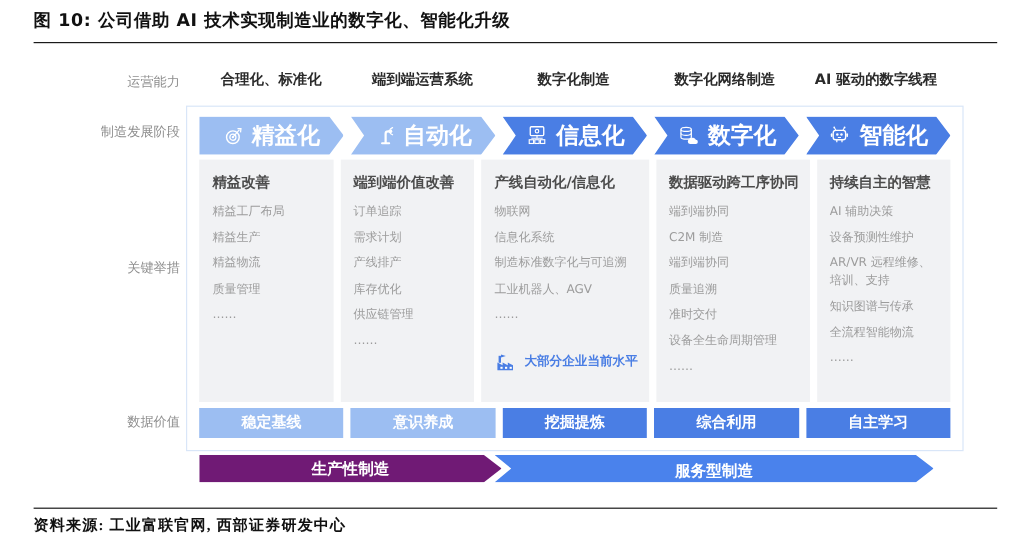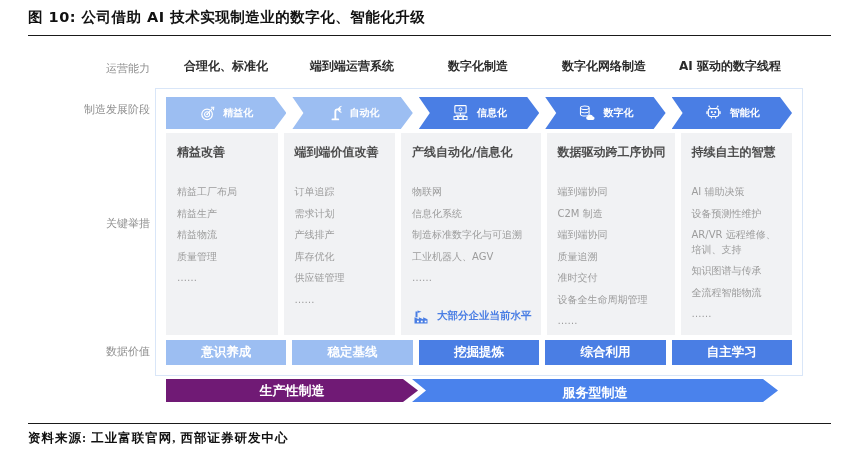--- a/index.html
+++ b/index.html
@@ -28,31 +28,31 @@
   .col-headers .chead{
     flex:1;text-align:center;font-size:12px;font-weight:bold;color:#2b2b2b;white-space:nowrap;
   }
   .board{
     position:absolute;left:155px;top:88px;width:626px;height:270px;
     border:1px solid #d9e6f8;background:#fff;padding:8px 10px;
   }
   .banners{display:flex;gap:6px;height:32px;}
   .banner{
     flex:1;display:flex;align-items:center;justify-content:center;gap:7px;
-    color:#fff;font-size:10px;font-weight:bold;
+    color:#fff;font-size:19px;font-weight:bold;
     clip-path:polygon(0 0,calc(100% - 12px) 0,100% 50%,calc(100% - 12px) 100%,0 100%,11px 50%);
   }
   .banner.first{clip-path:polygon(0 0,calc(100% - 12px) 0,100% 50%,calc(100% - 12px) 100%,0 100%);}
   .tone-light{background:#9cbef2;}
   .tone-dark{background:#4a7ee4;}
   .boxes{display:flex;gap:6px;margin-top:4px;height:202px;}
   .box{
     flex:1;background:#f1f2f4;padding:9px 9px 6px 11px;box-sizing:border-box;position:relative;
   }
-  .box-title{font-size:12px;font-weight:bold;color:#4c4c4c;margin:2px 0 24px 0;white-space:nowrap;}
+  .box-title{font-size:12px;font-weight:bold;color:#4c4c4c;margin:2px 0 9px 0;white-space:nowrap;}
   .item{font-size:10px;color:#9c9c9c;line-height:1.45;margin-bottom:7px;}
   .note{display:flex;align-items:center;gap:5px;margin-top:22px;}
   .note-text{font-size:10.5px;color:#4a7ee4;font-weight:bold;white-space:nowrap;}
   .badges{display:flex;gap:6px;margin-top:5px;height:25px;}
   .badge{
     flex:1;display:flex;align-items:center;justify-content:center;
     color:#fff;font-size:12.5px;font-weight:bold;
   }
   .badge.tone-light{background:#9cbef2;}
   .badge.tone-dark{background:#4a7ee4;}
@@ -216,22 +216,22 @@
       <div class="item">AI 辅助决策</div>
       <div class="item">设备预测性维护</div>
       <div class="item">AR/VR 远程维修、培训、支持</div>
       <div class="item">知识图谱与传承</div>
       <div class="item">全流程智能物流</div>
       <div class="item">……</div>
     </div>
   </div>
 
   <div class="badges">
+    <div class="badge tone-light">稳定基线</div>
     <div class="badge tone-light">意识养成</div>
-    <div class="badge tone-light">稳定基线</div>
     <div class="badge tone-dark">挖掘提炼</div>
     <div class="badge tone-dark">综合利用</div>
     <div class="badge tone-dark">自主学习</div>
   </div>
 
 </div>
 
 <div class="arrow arrow-1">
   <span>生产性制造</span>
 </div>

